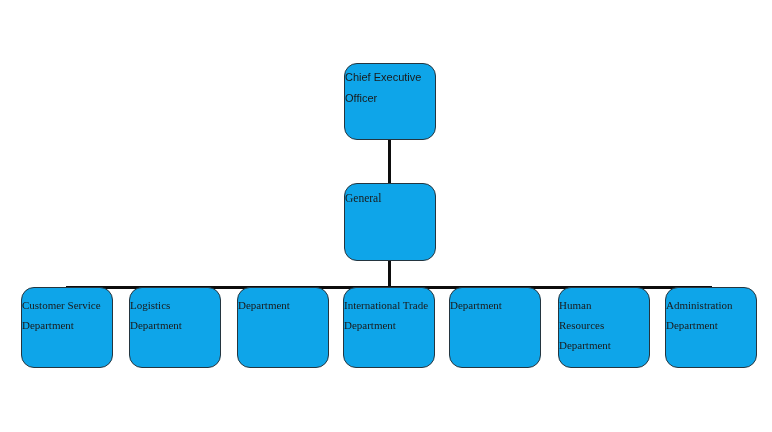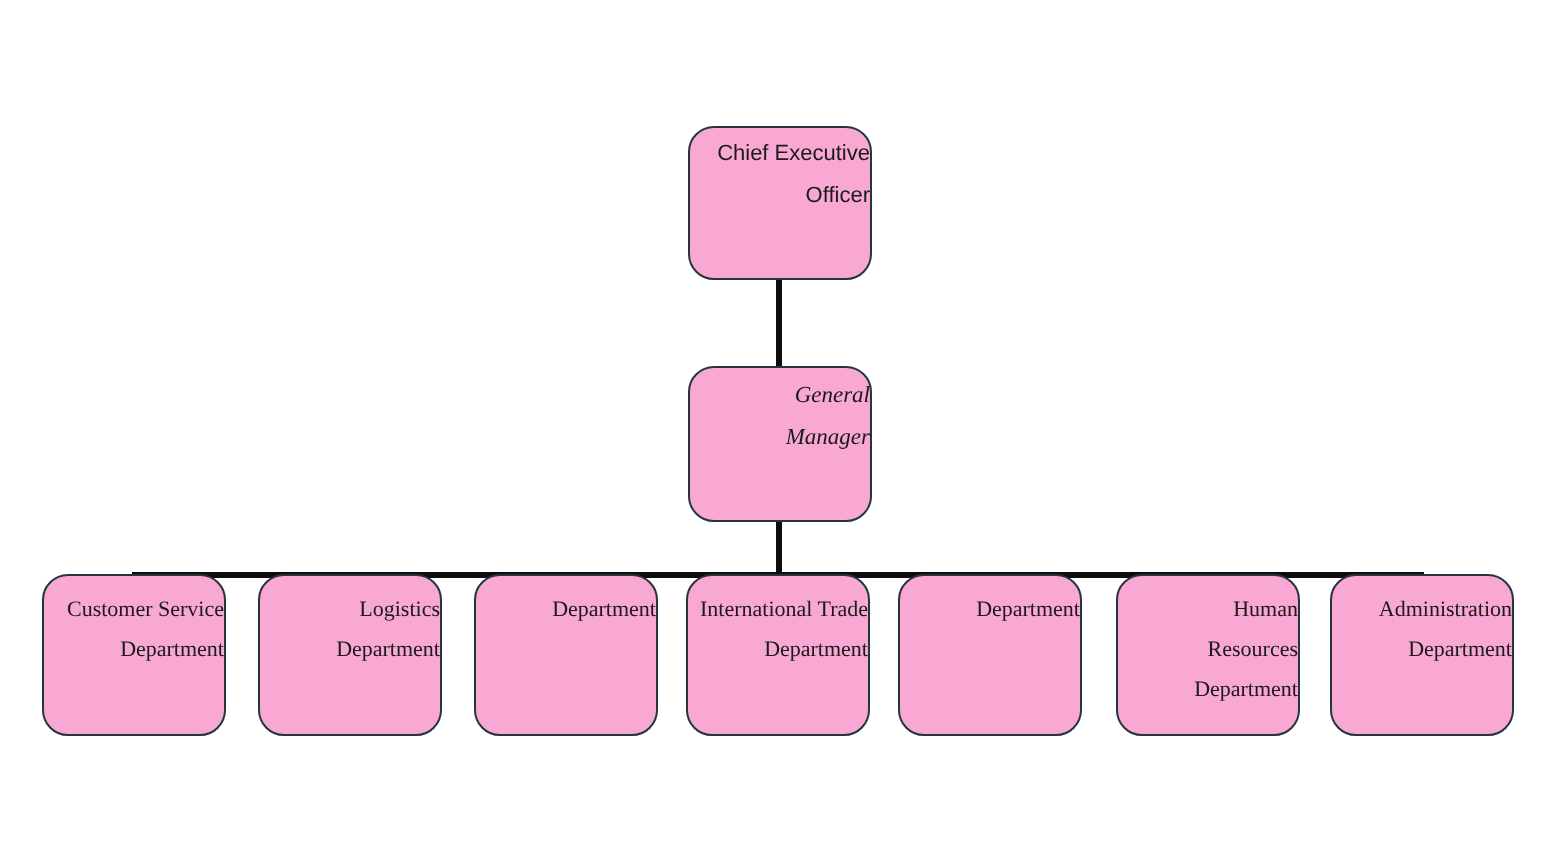--- a/index.html
+++ b/index.html
@@ -11,43 +11,43 @@
     position: relative;
     width: 772px;
     height: 432px;
     background: #ffffff;
     overflow: hidden;
     font-family: "Liberation Serif", serif;
   }
   .node {
     position: absolute;
     box-sizing: border-box;
-    background: #f9a8d4;
+    background: #0ea5e9;
     border: 1.5px solid #24353f;
     border-radius: 13px;
-    text-align: right;
+    text-align: left;
     color: #1a1a1a;
   }
   .node .nline {
     display: block;
     white-space: nowrap;
   }
   .node-ceo {
     left: 344px; top: 63px; width: 92px; height: 77px;
     font-family: "Liberation Sans", sans-serif;
     font-size: 11px;
     padding-top: 3px;
   }
   .node-ceo .nline { line-height: 21px; }
   .node-gm {
     left: 344px; top: 183px; width: 92px; height: 78px;
     font-size: 11.5px;
     padding-top: 4px;
   }
-  .node-gm .nline { line-height: 21px; font-style: italic; }
+  .node-gm .nline { line-height: 21px; }
   .node-dept {
     top: 287px; width: 92px; height: 81px;
     font-size: 11px;
     padding-top: 7px;
   }
   .node-dept .nline { line-height: 20px; }
   .d0 { left: 21px; }
   .d1 { left: 129px; }
   .d2 { left: 237px; }
   .d3 { left: 343px; }
@@ -86,21 +86,20 @@
   <div class="connector drop drop5"></div>
   <div class="connector drop drop6"></div>
 
   <div class="node node-ceo">
     <span class="nline">Chief Executive</span>
     <span class="nline">Officer</span>
   </div>
 
   <div class="node node-gm">
     <span class="nline">General</span>
-    <span class="nline">Manager</span>
   </div>
 
   <div class="node node-dept d0">
     <span class="nline">Customer Service</span>
     <span class="nline">Department</span>
   </div>
 
   <div class="node node-dept d1">
     <span class="nline">Logistics</span>
     <span class="nline">Department</span>

